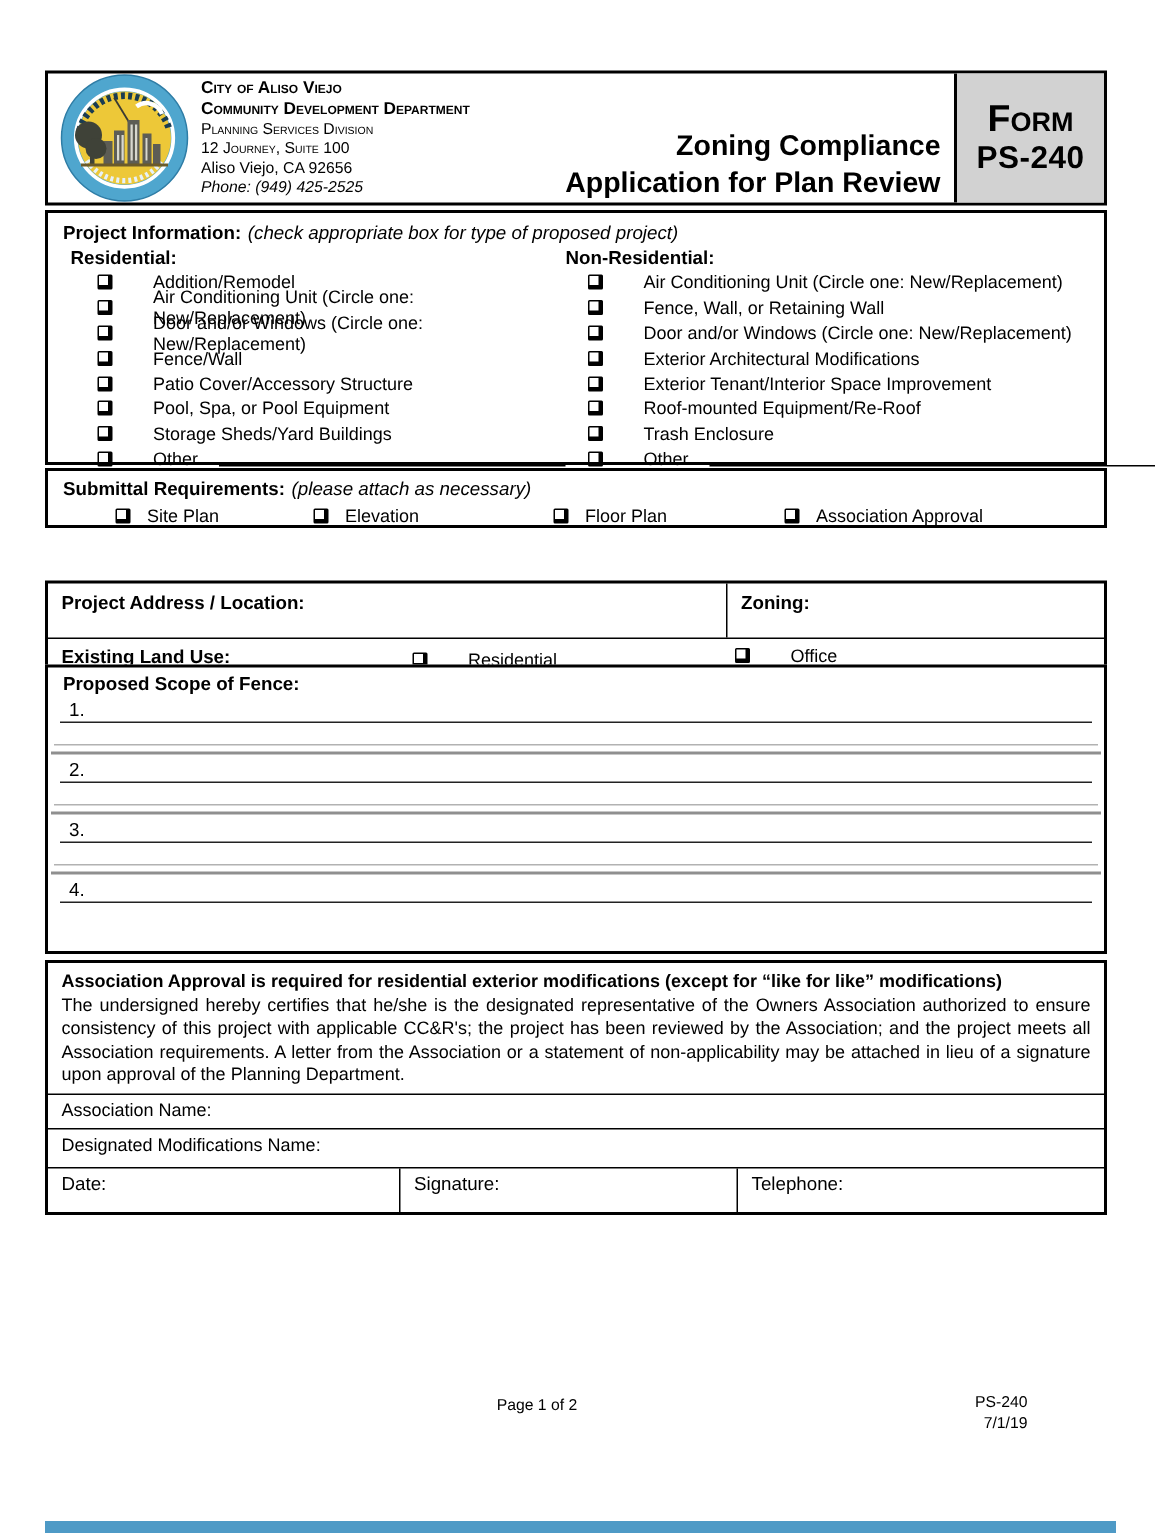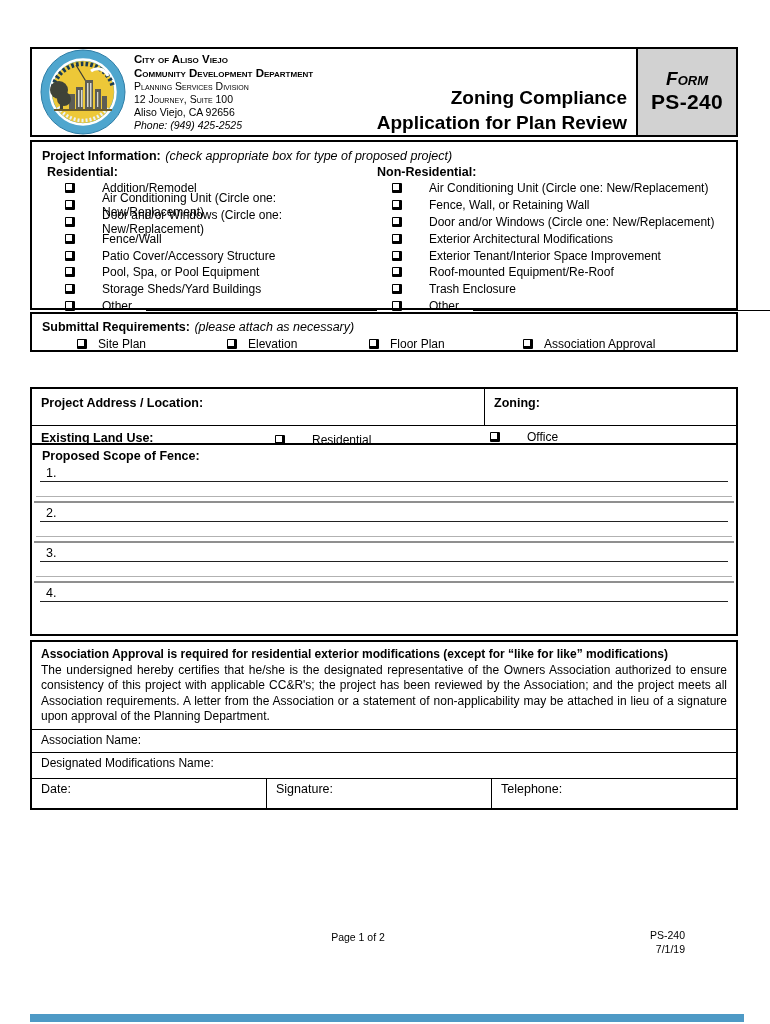--- a/index.html
+++ b/index.html
@@ -15,21 +15,21 @@
   .logo-wrap { width:102px; display:flex; align-items:center; justify-content:center; }
   .org-block { display:flex; flex-direction:column; justify-content:center; line-height:1.24; }
   .org-1, .org-2 { font-weight:bold; font-variant:small-caps; font-size:11.5px; }
   .org-3, .org-4 { font-variant:small-caps; font-size:10.5px; }
   .org-5 { font-size:10.5px; }
   .org-6 { font-size:10.5px; font-style:italic; }
   .title-block { flex:1; display:flex; flex-direction:column; justify-content:flex-end;
     text-align:right; padding-right:9px; font-weight:bold; font-size:19px; line-height:1.28; }
   .form-box { width:100px; border-left:2px solid #000; background:#d2d2d2;
     display:flex; flex-direction:column; align-items:center; justify-content:center; font-weight:bold; }
-  .form-label { font-variant:small-caps; font-size:19px; line-height:1.1;font-style:italic; }
+  .form-label { font-variant:small-caps; font-size:25px; line-height:1.1; }
   .form-number { font-size:21px; line-height:1.15; letter-spacing:0.3px; }
 
   
   .bold-label { font-weight:bold; font-size:12.5px; }
   .italic-note { font-style:italic; font-size:12.5px; }
   .section-heading { padding:4px 10px 1px; }
 
   
   .chk { display:inline-block; width:10px; height:10px; flex:0 0 10px;
     border:1.5px solid #000; border-right-width:3px; border-bottom-width:3px; border-radius:1px; background:#fff; }
@@ -226,21 +226,21 @@
   <div class="box submittal-box">
     <div class="section-heading" style="padding-top:3px">
       <span class="bold-label">Submittal Requirements:</span>
       <span class="italic-note">(please attach as necessary)</span>
     </div>
     <div class="submittal-row">
       <div class="sub-item" style="left:33px">
         <span class="chk"></span>
         <span>Site Plan</span>
       </div>
-      <div class="sub-item" style="left:183px">
+      <div class="sub-item" style="left:165px">
         <span class="chk"></span>
         <span>Elevation</span>
       </div>
       <div class="sub-item" style="left:325px">
         <span class="chk"></span>
         <span>Floor Plan</span>
       </div>
       <div class="sub-item" style="left:479px">
         <span class="chk"></span>
         <span>Association Approval</span>

